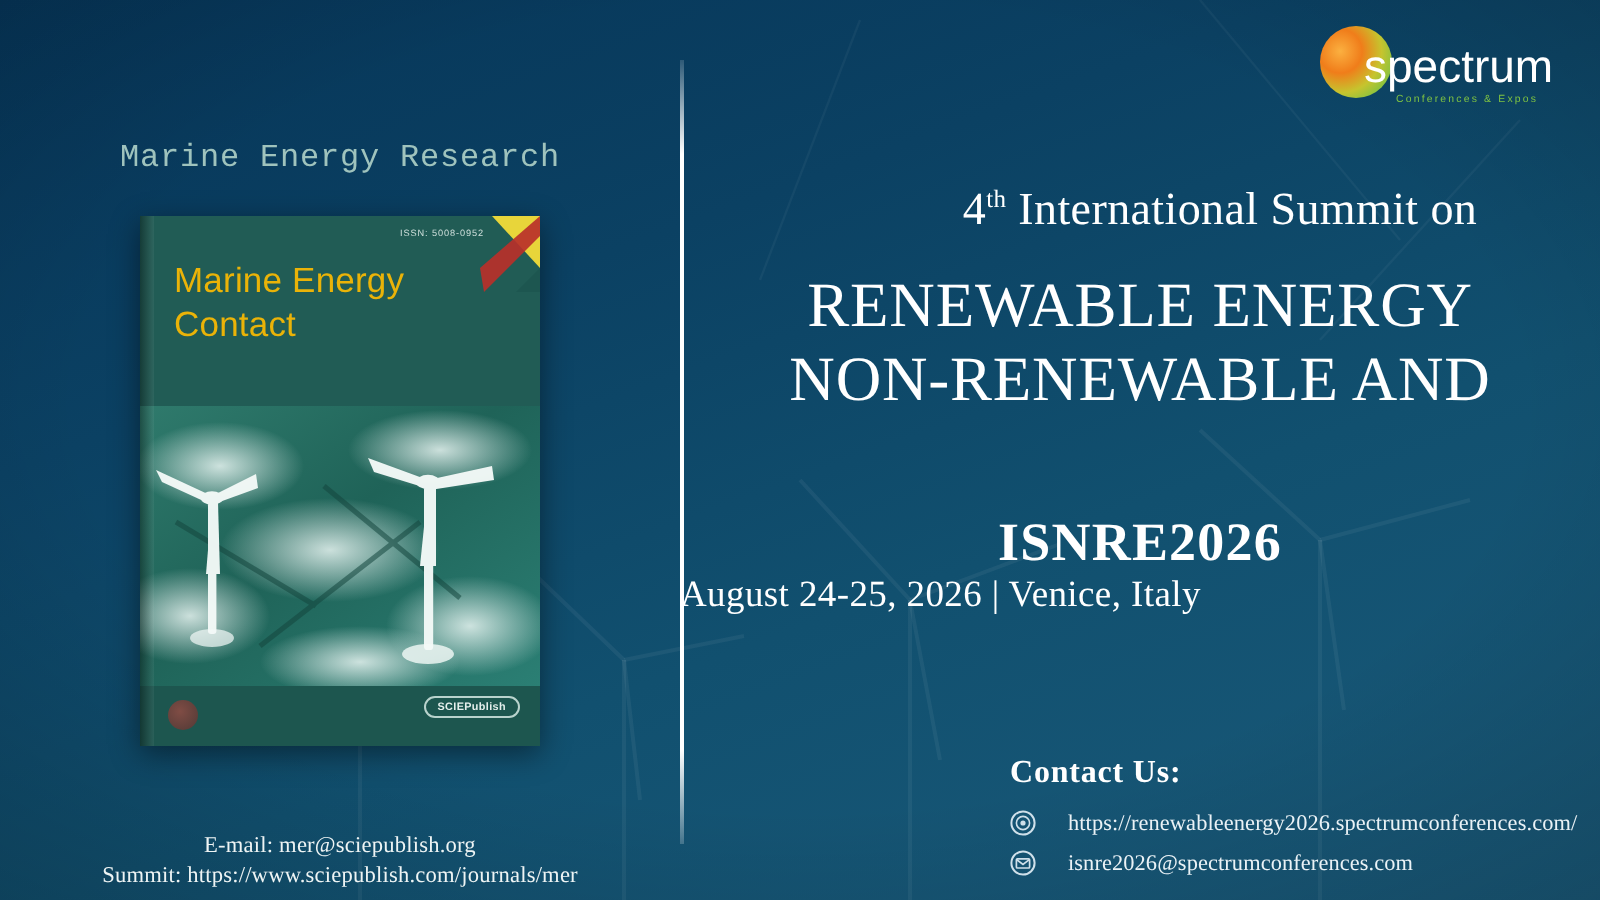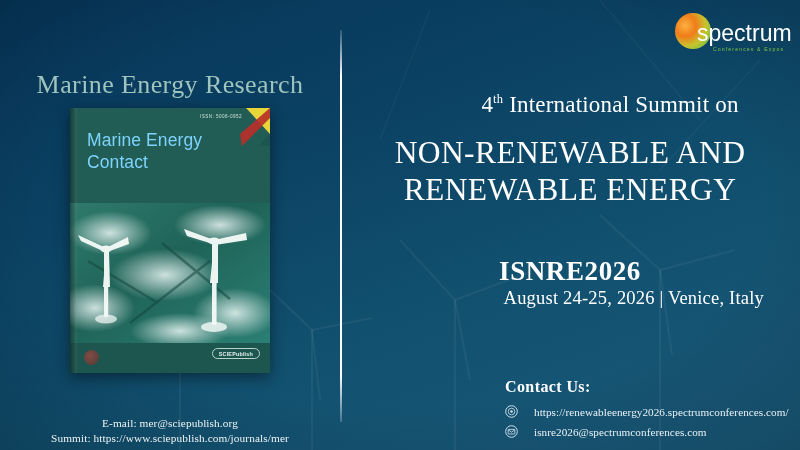--- a/index.html
+++ b/index.html
@@ -47,22 +47,23 @@
     color: #ffffff;
     font-size: 19.5px;
     letter-spacing: .9px;
     font-weight: 700;
   }
   .jc-sub {
     position: absolute;
     top: 70px; left: 0; width: 340px;
     text-align: center;
     color: #9fc3bd;
-    font-size: 26px;
+    font-size: 16px;
     letter-spacing: .4px;
+    font-family: Liberation Mono, monospace;
   }
 
   
   .cover {
     position: absolute;
     left: 70px; top: 108px;
     width: 200px; height: 265px;
     background: #1d5650;
     box-shadow: 0 4px 14px rgba(0,0,0,.45);
     overflow: hidden;
@@ -83,21 +84,21 @@
     position: absolute;
     right: 28px; top: 6px;
     color: #cfe0dc;
     font-size: 4.6px;
     letter-spacing: .45px;
     font-family: "Liberation Sans", sans-serif;
   }
   .cover-title {
     position: absolute;
     left: 17px; top: 22px;
-    color: #7dd3fc;
+    color: #eab308;
     font-size: 17.5px;
     line-height: 1.23;
     font-family: "Liberation Sans", sans-serif;
     letter-spacing: .1px;
   }
   .corner-ribbon {
     position: absolute;
     right: 0; top: 0;
     width: 30px; height: 38px;
     z-index: 5;
@@ -152,21 +153,21 @@
   
   .right-col {
     position: absolute;
     left: 340px; top: 0;
     width: 460px; height: 450px;
   }
 
   
   .logo {
     position: absolute;
-    right: 6px; top: 10px;
+    right: 21px; top: 10px;
     width: 125px; height: 48px; text-decoration: underline;
   }
   .logo svg { display: block; }
 
   .ev-pre {
     position: absolute;
     top: 92px; left: 0; width: 460px;
     text-align: center;
     color: #ffffff;
     font-size: 23px;
@@ -188,21 +189,21 @@
     top: 256px; left: 0; width: 460px;
     text-align: center;
     color: #ffffff;
     font-size: 27px;
     font-weight: 700;
     letter-spacing: .6px;
   }
   .ev-date {
     position: absolute;
     top: 288px; left: 0; width: 424px;
-    text-align: right;
+    text-align: left;
     color: #ffffff;
     font-size: 18.5px;
     letter-spacing: .2px;
   }
 
   
   .contact-block {
     position: absolute;
     left: 165px; top: 358px;
     width: 295px;
@@ -372,22 +373,22 @@
         <text x="44" y="41" font-family="Liberation Sans, sans-serif" font-size="5.2" letter-spacing="1.1" fill="#7ec242">Conferences &amp; Expos</text>
       </svg>
     </div>
 
     <div class="ev-pre">
       <span>4</span><sup>th</sup>
       <span>International Summit on</span>
     </div>
 
     <div class="ev-main">
+      <div>RENEWABLE ENERGY</div>
       <div>NON-RENEWABLE AND</div>
-      <div>RENEWABLE ENERGY</div>
     </div>
 
     <div class="ev-acr">ISNRE2026</div>
 
     <div class="ev-date">August 24-25, 2026 | Venice, Italy</div>
 
     <div class="contact-block">
       <div class="contact-title">Contact Us:</div>
 
       <div class="contact-row">

